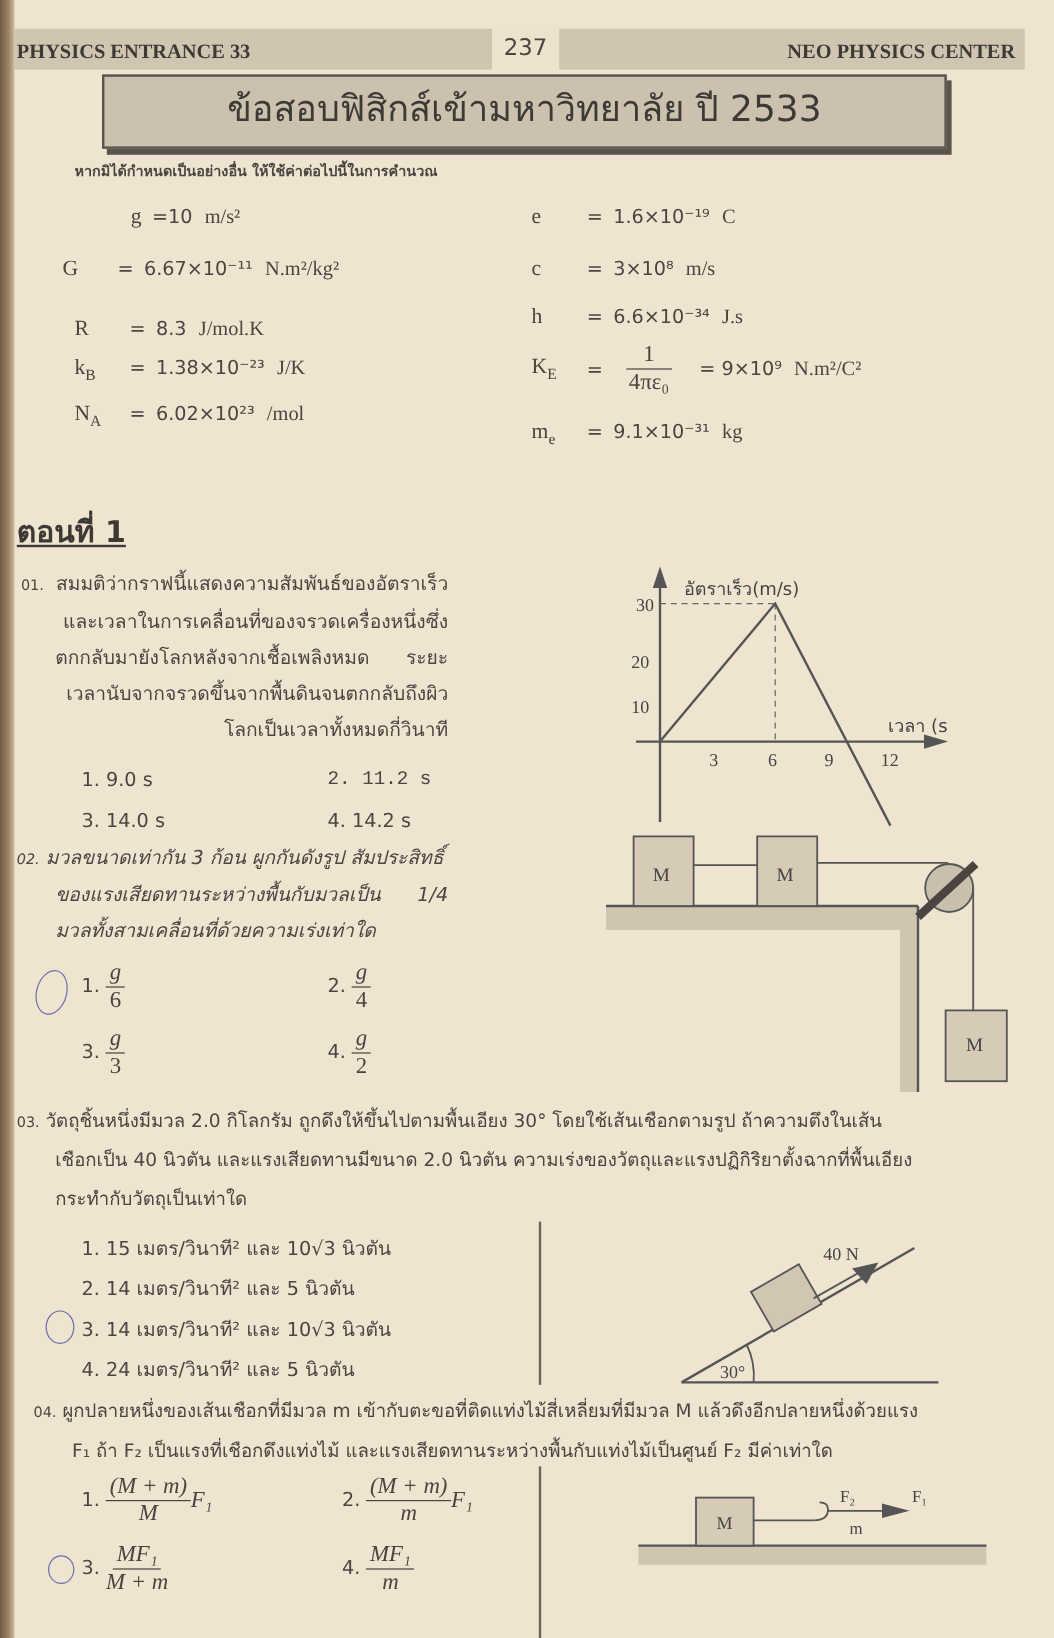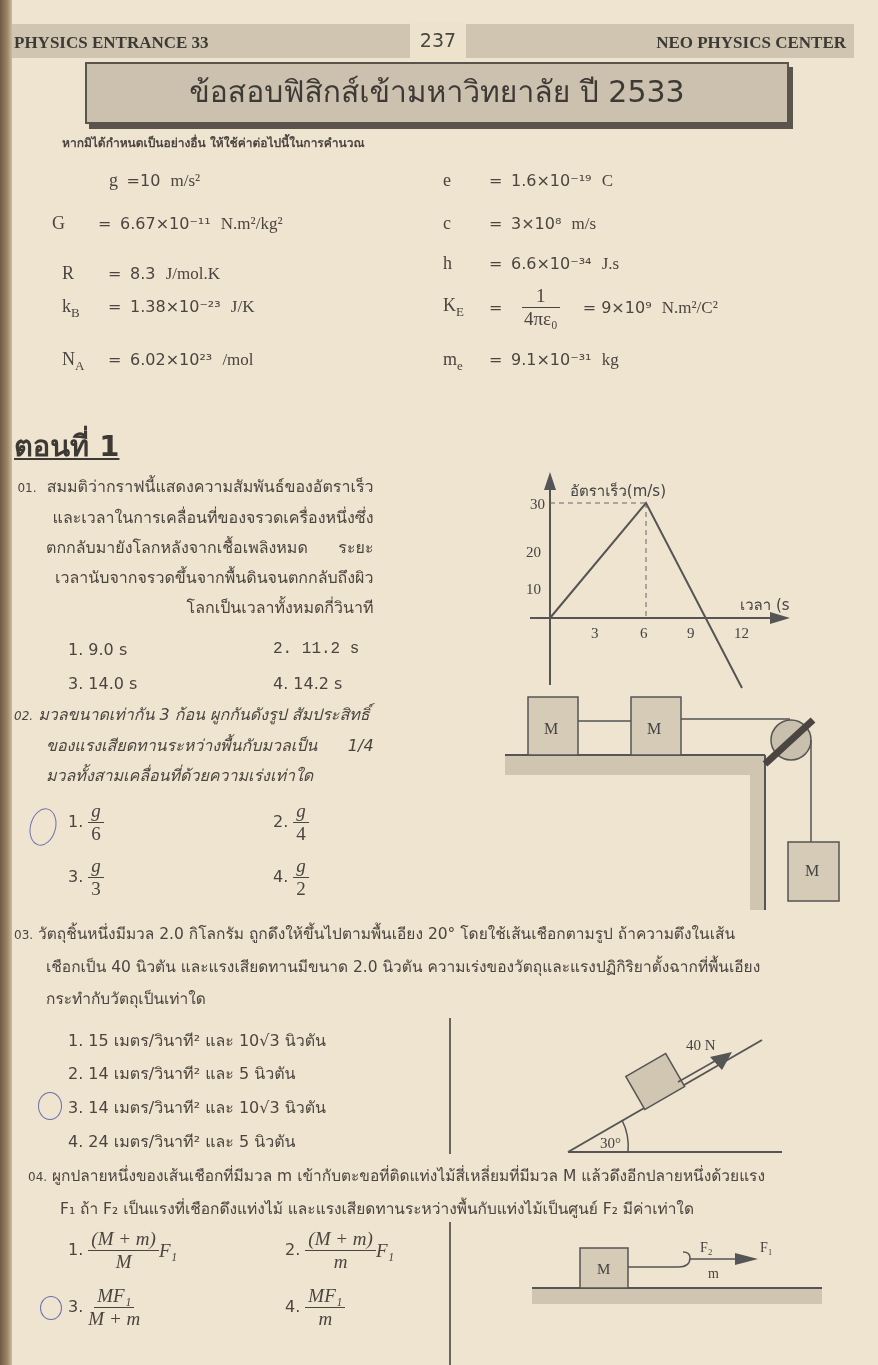--- a/index.html
+++ b/index.html
@@ -16,21 +16,21 @@
             font-size:19px;text-align:center;line-height:36px;color:#4a4540;}
   .title-box{position:absolute;left:85px;top:62px;width:700px;height:58px;background:#cbc1ae;
              border:2px solid #5a544c;box-shadow:4px 5px 0 #5a544c;
              text-align:center;line-height:56px;font-size:30px;color:#3d3a36;}
   .intro{position:absolute;left:62px;top:133px;font-size:12px;font-weight:bold;color:#4a4540;}
   .const{position:absolute;font-size:16px;white-space:nowrap;}
   .const .sym{display:inline-block;width:46px;font-family:"Liberation Serif",serif;font-size:18px;}
   .const .eq{display:inline-block;width:22px;}
   .const sub{font-size:13px;}
   .unit{font-family:"Liberation Serif",serif;font-size:17px;}
-  .section{position:absolute;left:14px;top:423px;font-size:29px;font-weight:bold;text-decoration:underline;color:#3d3a36;}
+  .section{position:absolute;left:14px;top:423px;font-size:25px;font-weight:bold;text-decoration:underline;color:#3d3a36;}
   .qnum{font-size:12px;}
   .qtext{position:absolute;font-size:16px;line-height:30px;color:#4a4540;}
   .opt{position:absolute;font-size:16px;white-space:nowrap;margin-left:23px;}
   .frac{display:inline-flex;flex-direction:column;align-items:center;vertical-align:middle;
         font-family:"Liberation Serif",serif;font-style:italic;font-size:19px;line-height:22px;}
   .frac .num{border-bottom:1.5px solid #4a4540;padding:0 3px;}
   .circle{position:absolute;border:1.5px solid #6c6fae;border-radius:50%;}
   .vline{position:absolute;width:1.5px;background:#6a645c;}
 </style>
 </head>
@@ -51,21 +51,21 @@
 </div>
 <div class="const" style="left:52px;top:213px;">
   <span class="sym">G</span><span class="eq">=</span><span>6.67×10⁻¹¹</span>&nbsp; <span class="unit">N.m²/kg²</span>
 </div>
 <div class="const" style="left:62px;top:263px;">
   <span class="sym">R</span><span class="eq">=</span><span>8.3</span>&nbsp; <span class="unit">J/mol.K</span>
 </div>
 <div class="const" style="left:62px;top:296px;">
   <span class="sym"><span>k</span><sub>B</sub></span><span class="eq">=</span><span>1.38×10⁻²³</span>&nbsp; <span class="unit">J/K</span>
 </div>
-<div class="const" style="left:62px;top:349px;">
+<div class="const" style="left:62px;top:334px;">
   <span class="sym"><span>N</span><sub>A</sub></span><span class="eq">=</span><span>6.02×10²³</span>&nbsp; <span class="unit">/mol</span>
 </div>
 
 <div class="const" style="left:443px;top:170px;">
   <span class="sym">e</span><span class="eq">=</span><span>1.6×10⁻¹⁹</span>&nbsp; <span class="unit">C</span>
 </div>
 <div class="const" style="left:443px;top:213px;">
   <span class="sym">c</span><span class="eq">=</span><span>3×10⁸</span>&nbsp; <span class="unit">m/s</span>
 </div>
 <div class="const" style="left:443px;top:253px;">
@@ -162,21 +162,21 @@
   <line x1="275" y1="84" x2="323" y2="40" stroke="#4a4540" stroke-width="7"></line>
   <line x1="321" y1="60" x2="321" y2="162" stroke="#555" stroke-width="1.5"></line>
   <rect x="298" y="162" width="51" height="59" fill="#d6cbb7" stroke="#555" stroke-width="1.5"></rect>
   <text x="54" y="54" font-size="16" font-family="Liberation Serif,serif" fill="#444">M</text>
   <text x="157" y="54" font-size="16" font-family="Liberation Serif,serif" fill="#444">M</text>
   <text x="315" y="196" font-size="16" font-family="Liberation Serif,serif" fill="#444">M</text>
 </svg>
 
 <div class="qtext" style="left:14px;top:918px;font-size:15.5px;line-height:32px;">
   <span class="qnum">03.</span>
-  <span>วัตถุชิ้นหนึ่งมีมวล 2.0 กิโลกรัม ถูกดึงให้ขึ้นไปตามพื้นเอียง 20° โดยใช้เส้นเชือกตามรูป ถ้าความตึงในเส้น</span><br>
+  <span>วัตถุชิ้นหนึ่งมีมวล 2.0 กิโลกรัม ถูกดึงให้ขึ้นไปตามพื้นเอียง 30° โดยใช้เส้นเชือกตามรูป ถ้าความตึงในเส้น</span><br>
   <span style="padding-left:32px">เชือกเป็น 40 นิวตัน และแรงเสียดทานมีขนาด 2.0 นิวตัน ความเร่งของวัตถุและแรงปฏิกิริยาตั้งฉากที่พื้นเอียง</span><br>
   <span style="padding-left:32px">กระทำกับวัตถุเป็นเท่าใด</span>
 </div>
 <div class="opt" style="left:45px;top:1028px;">1.  15 เมตร/วินาที² และ 10√3 นิวตัน</div>
 <div class="opt" style="left:45px;top:1061px;">2.  14 เมตร/วินาที² และ 5 นิวตัน</div>
 <div class="opt" style="left:45px;top:1095px;">3.  14 เมตร/วินาที² และ 10√3 นิวตัน</div>
 <div class="circle" style="left:38px;top:1092px;width:22px;height:26px;"></div>
 <div class="opt" style="left:45px;top:1129px;">4.  24 เมตร/วินาที² และ 5 นิวตัน</div>
 <div class="vline" style="left:449px;top:1018px;height:136px;"></div>
 

